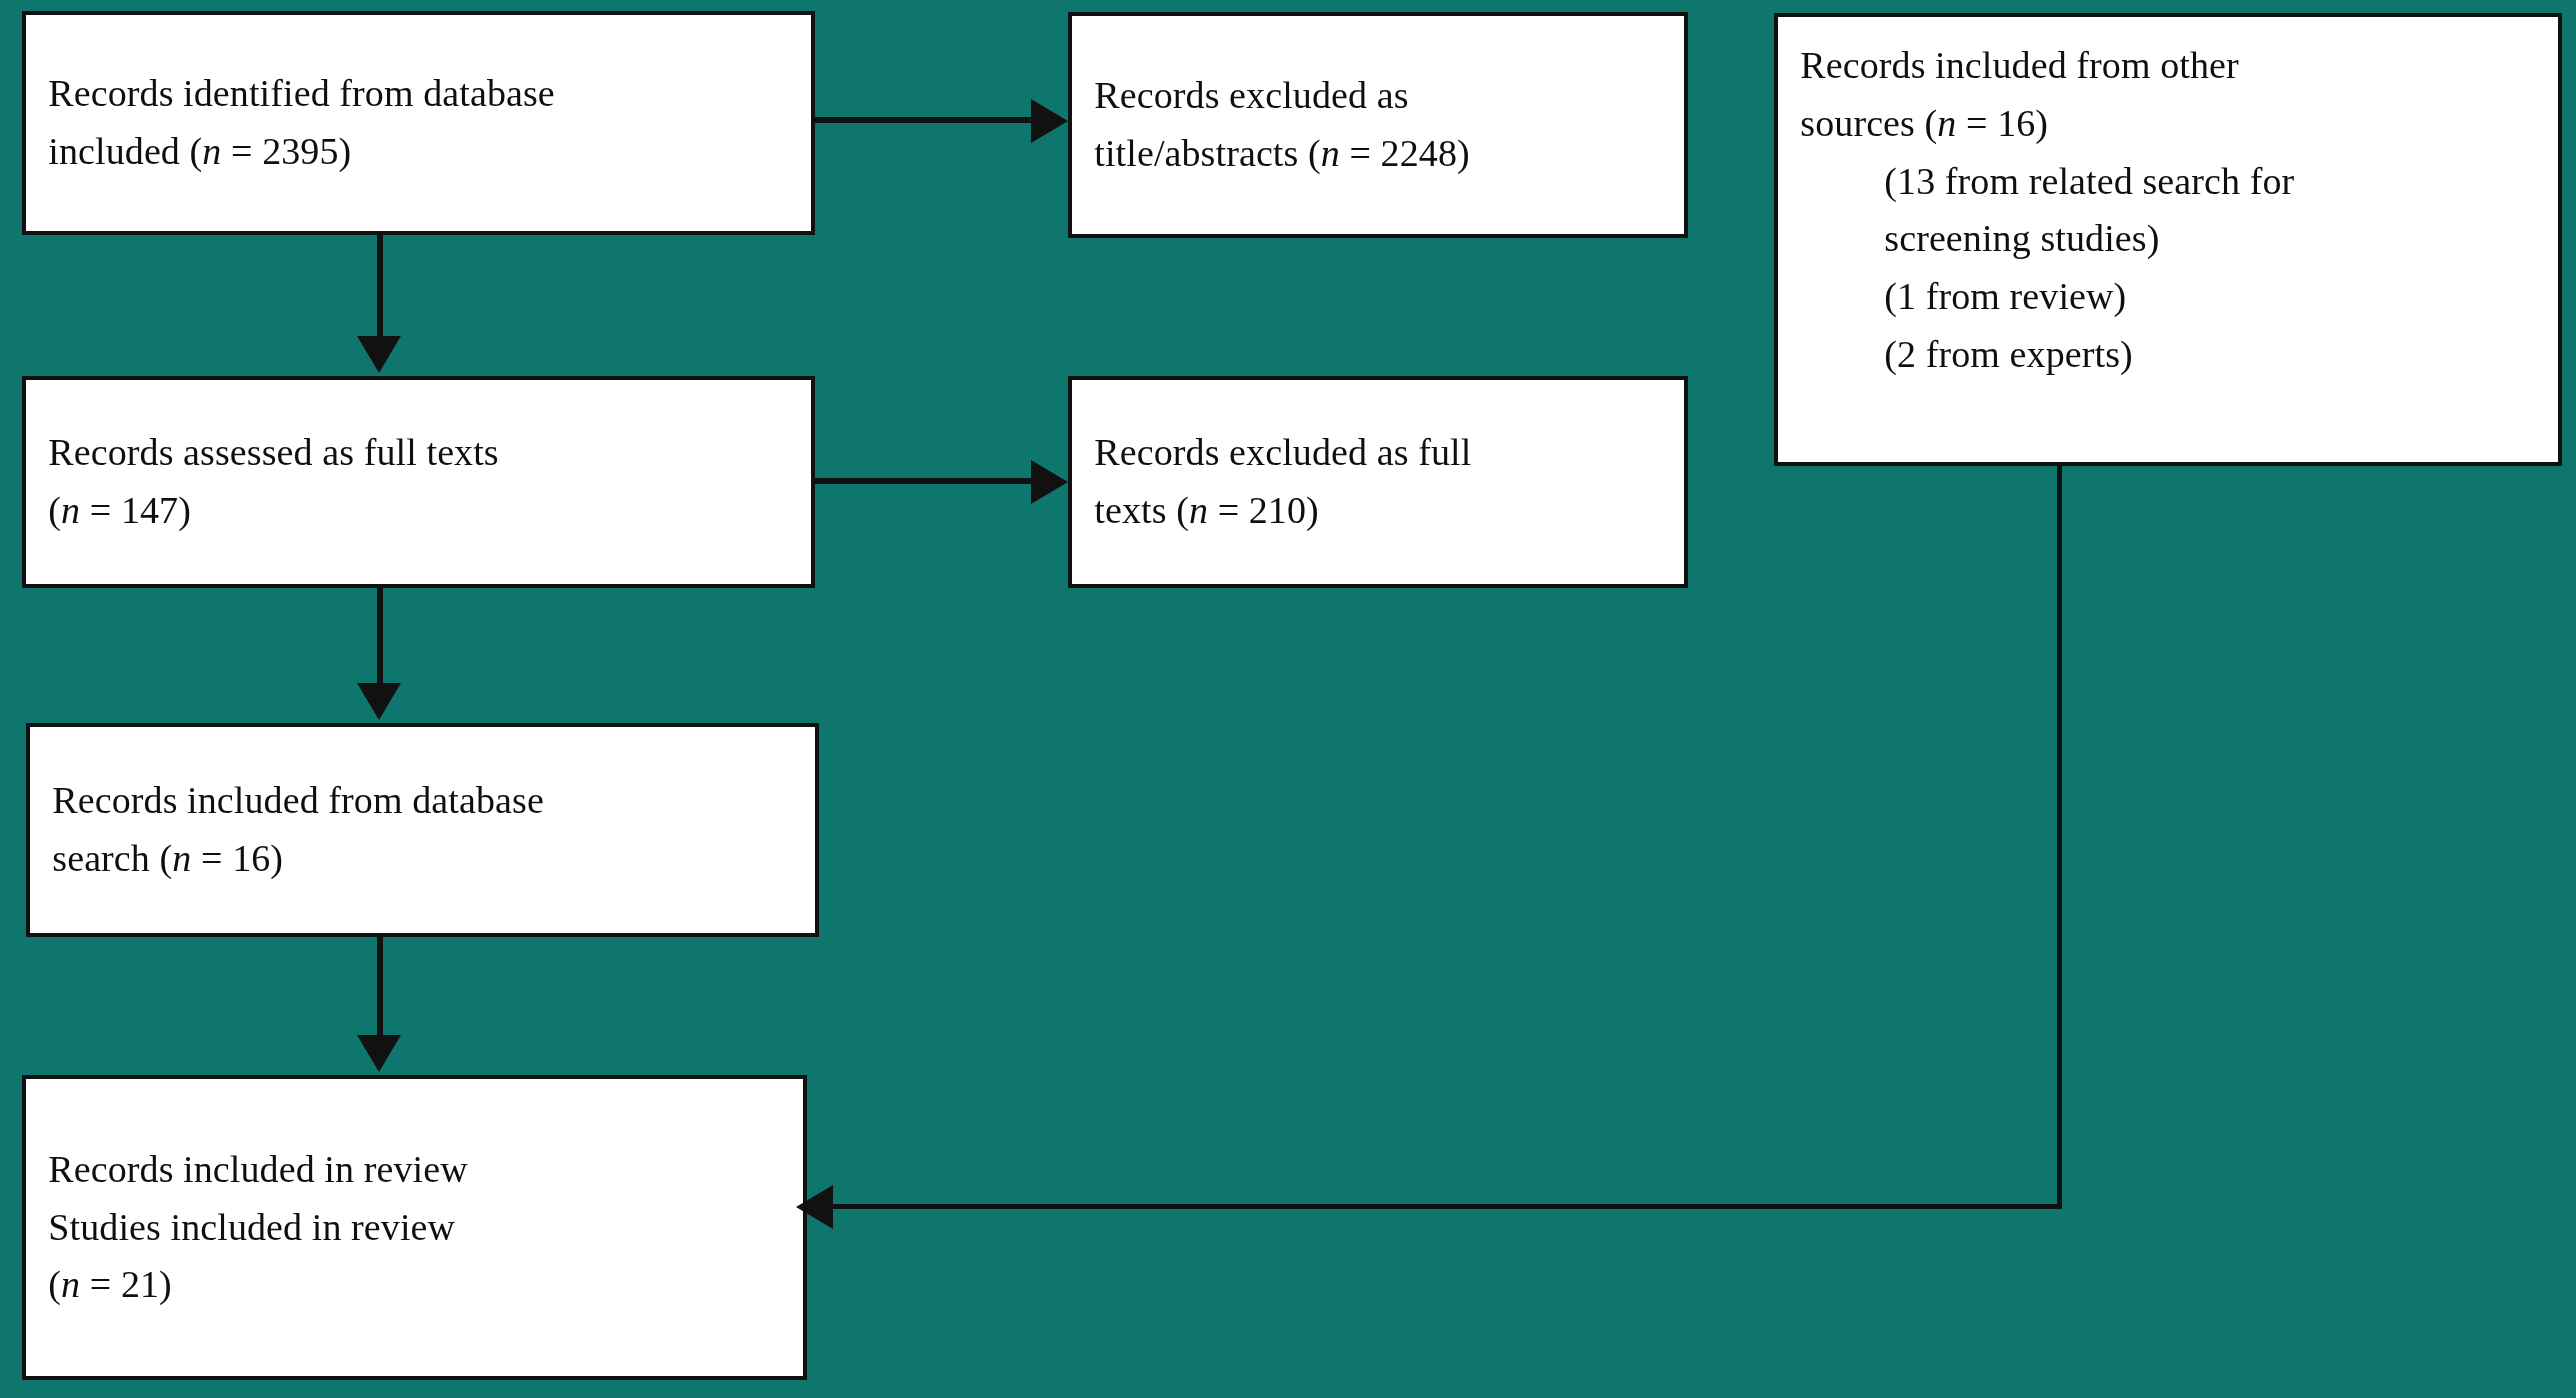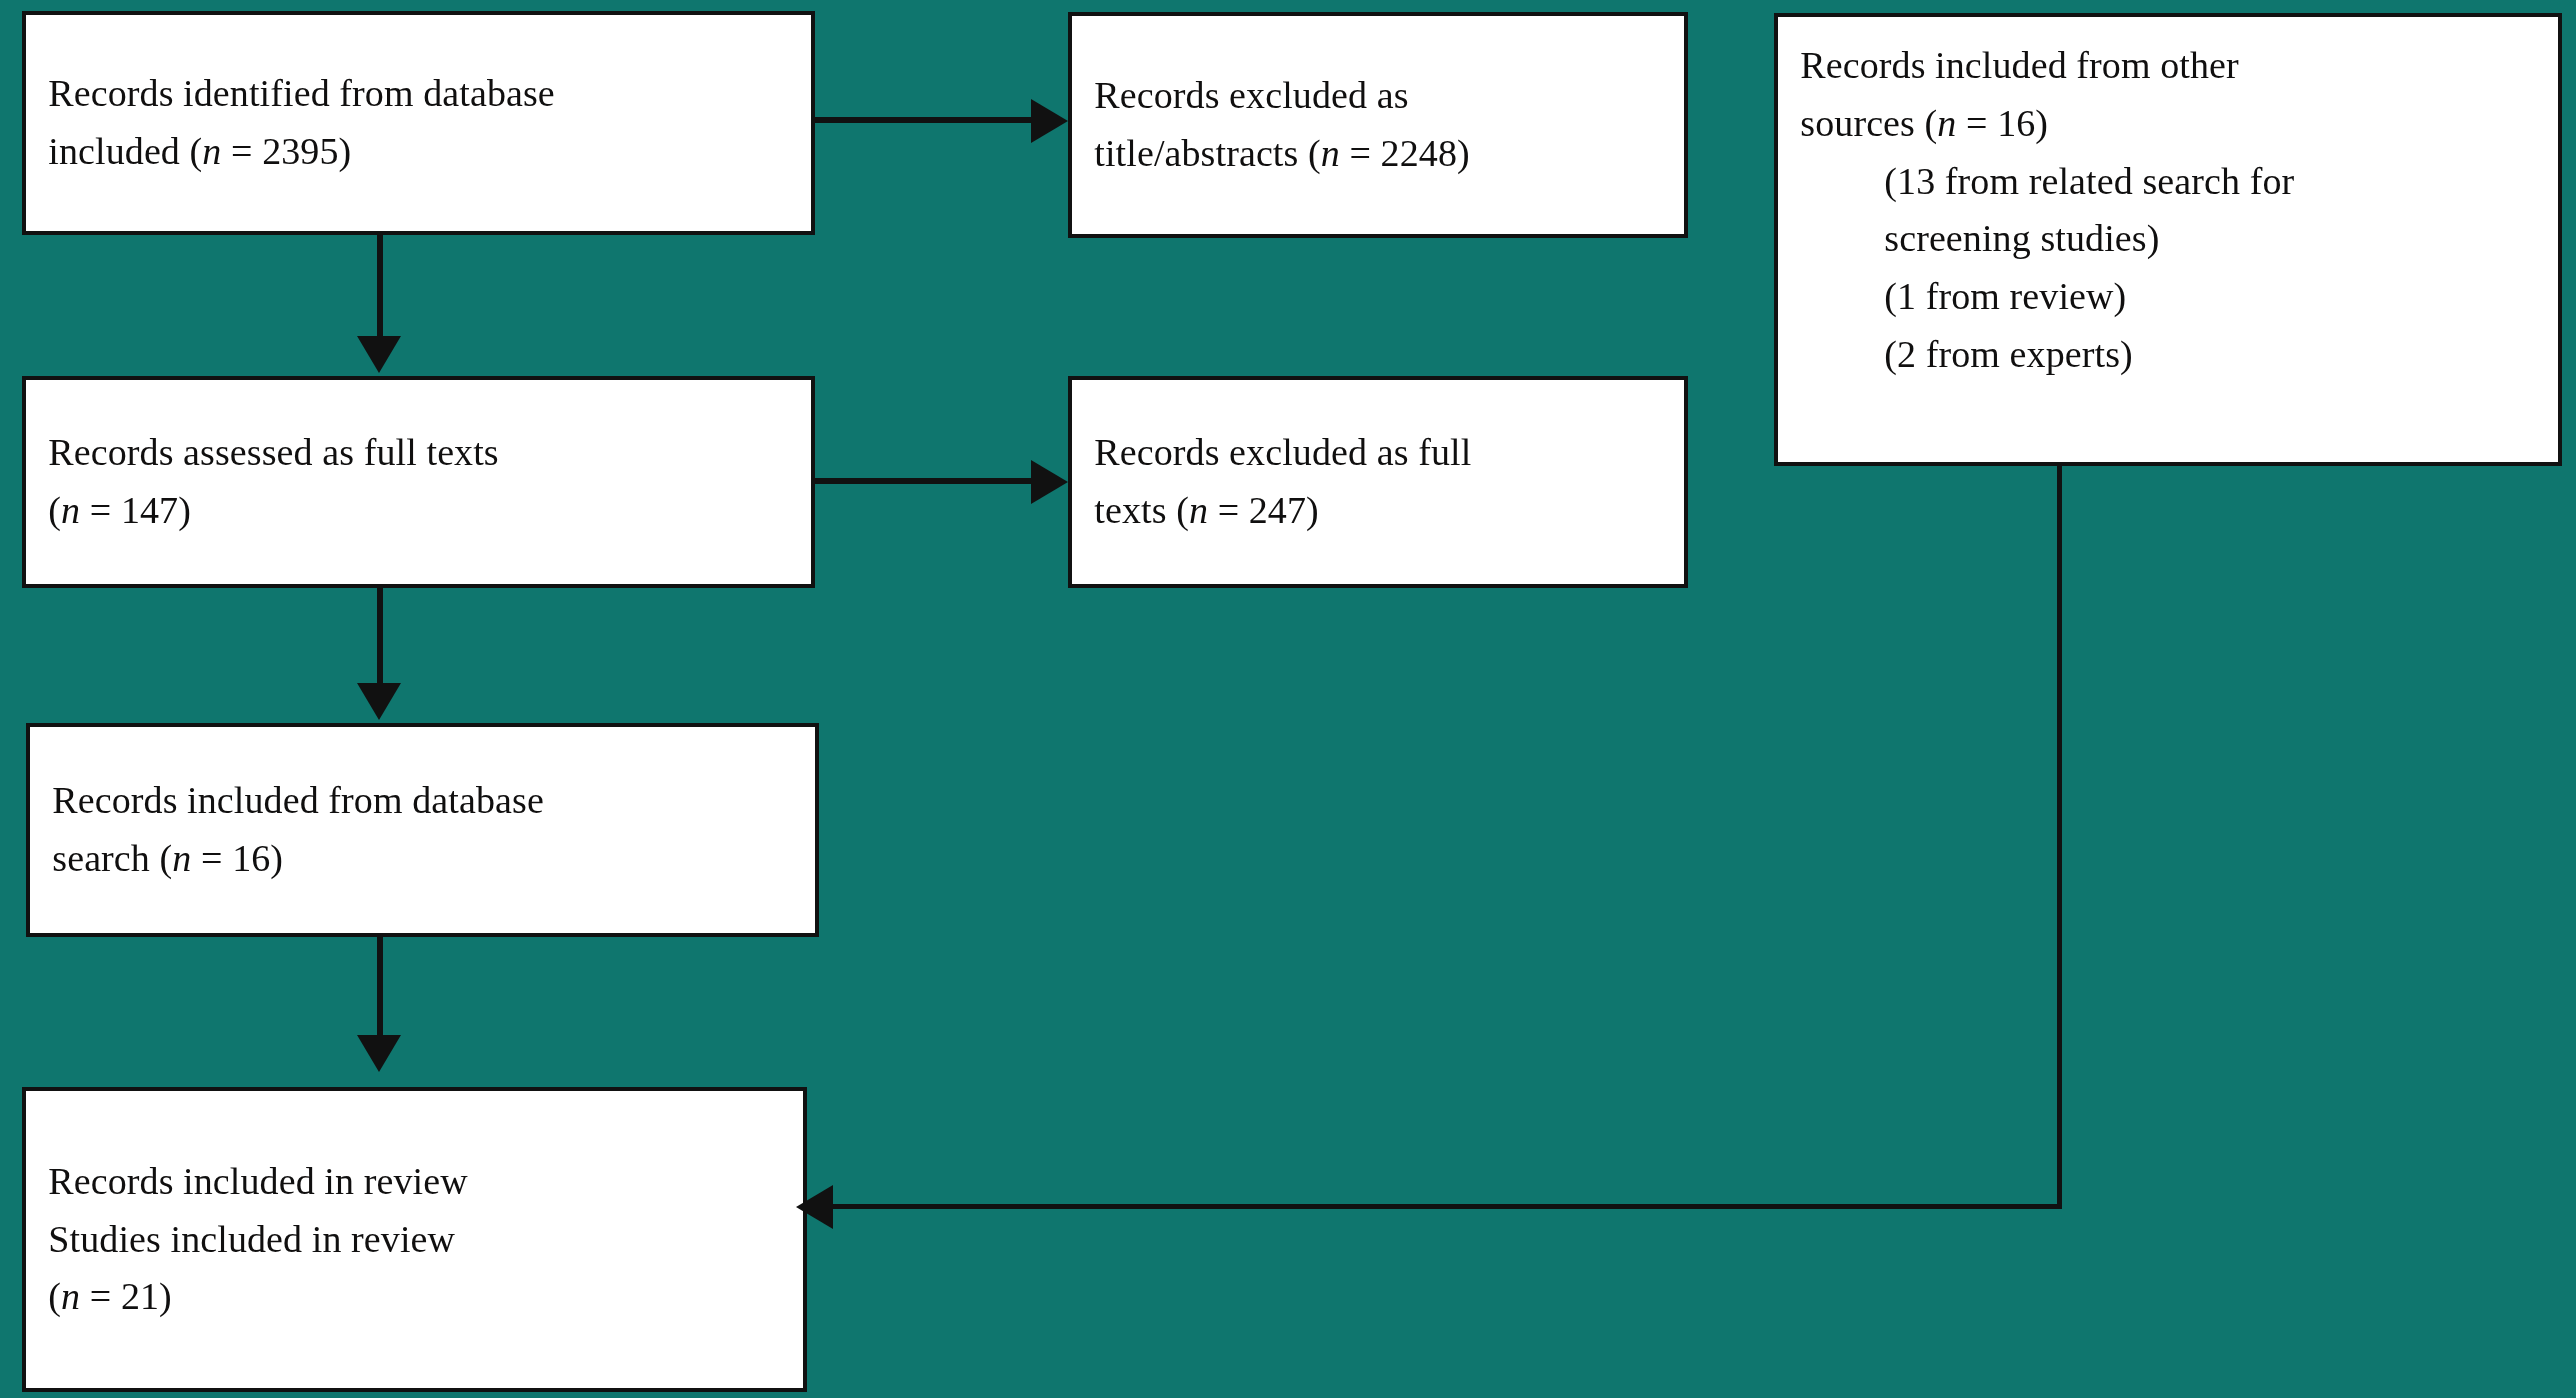--- a/index.html
+++ b/index.html
@@ -75,21 +75,21 @@
     border-right: 37px solid #111111;
   }
 
   
   #box-identified     { left: 22px;   top: 11.2px;   width: 793px; height: 224px; }
   #box-excl-title     { left: 1068px; top: 12px;   width: 620px;  height: 226px; }
   #box-other-sources  { left: 1774px; top: 13px;   width: 788px; height: 453px; justify-content: flex-start; padding-top: 20px; }
   #box-assessed       { left: 22px;   top: 376px;  width: 793px; height: 212px; }
   #box-excl-full      { left: 1068px; top: 376px;  width: 620px;  height: 212px; }
   #box-included-db    { left: 26px;   top: 723px; width: 793px; height: 214px; }
-  #box-included-rev   { left: 22px;   top: 1075px; width: 785px; height: 305px; margin-top: 12px; }
+  #box-included-rev   { left: 22px;   top: 1075px; width: 785px; height: 305px; }
 
   
   #conn-1-to-2-line   { left: 815px; top: 117px;  width: 217px;  height: 6px; }
   #conn-1-to-2-head   { left: 1031px; top: 99px; }
   #conn-1-to-4-line   { left: 377px;  top: 235px;  width: 6px;    height: 105px; }
   #conn-1-to-4-head   { left: 357px;  top: 336px; }
   #conn-4-to-5-line   { left: 815px; top: 478px;  width: 217px;  height: 6px; }
   #conn-4-to-5-head   { left: 1031px; top: 460px; }
   #conn-4-to-6-line   { left: 377px;  top: 588px;  width: 6px;    height: 99px; }
   #conn-4-to-6-head   { left: 357px;  top: 683px; }
@@ -132,21 +132,21 @@
   <div class="box" id="box-assessed">
     <div class="lines">
       <div class="line">Records assessed as full texts</div>
       <div class="line"><span>(</span><span class="nital">n</span><span> = 147)</span></div>
     </div>
   </div>
 
   <div class="box" id="box-excl-full">
     <div class="lines">
       <div class="line">Records excluded as full</div>
-      <div class="line"><span>texts (</span><span class="nital">n</span><span> = 247)</span></div>
+      <div class="line"><span>texts (</span><span class="nital">n</span><span> = 210)</span></div>
     </div>
   </div>
 
   <div class="box" id="box-included-db">
     <div class="lines">
       <div class="line">Records included from database</div>
       <div class="line"><span>search (</span><span class="nital">n</span><span> = 16)</span></div>
     </div>
   </div>
 

